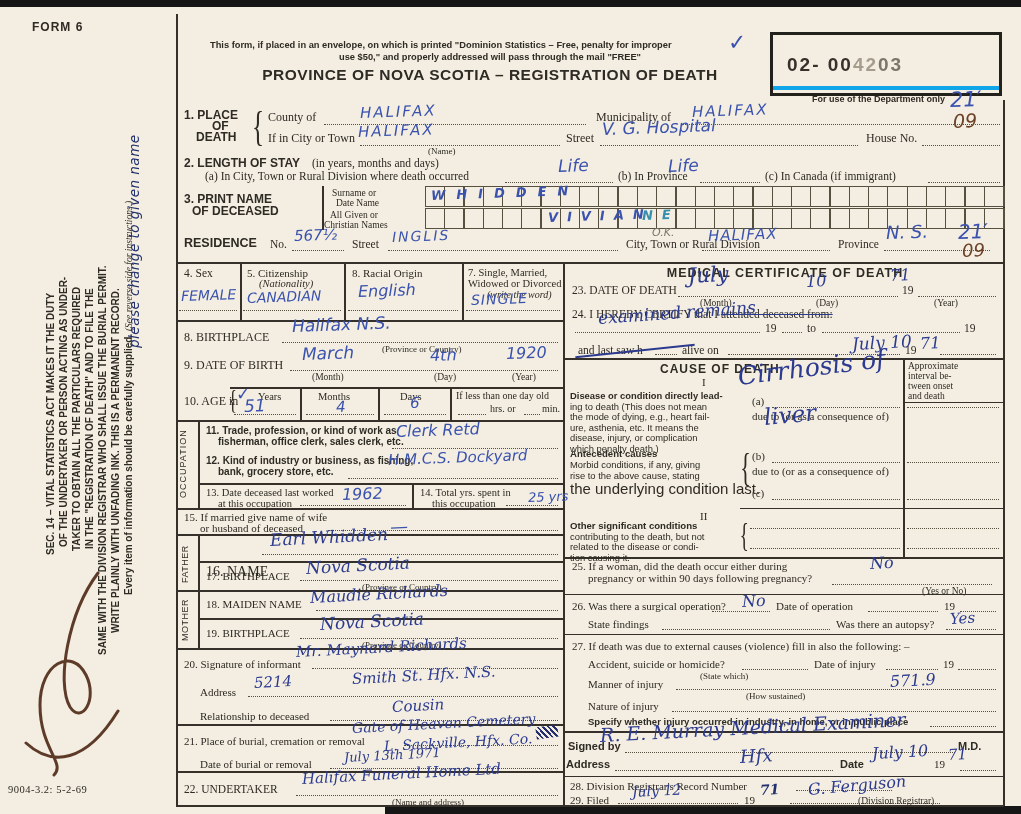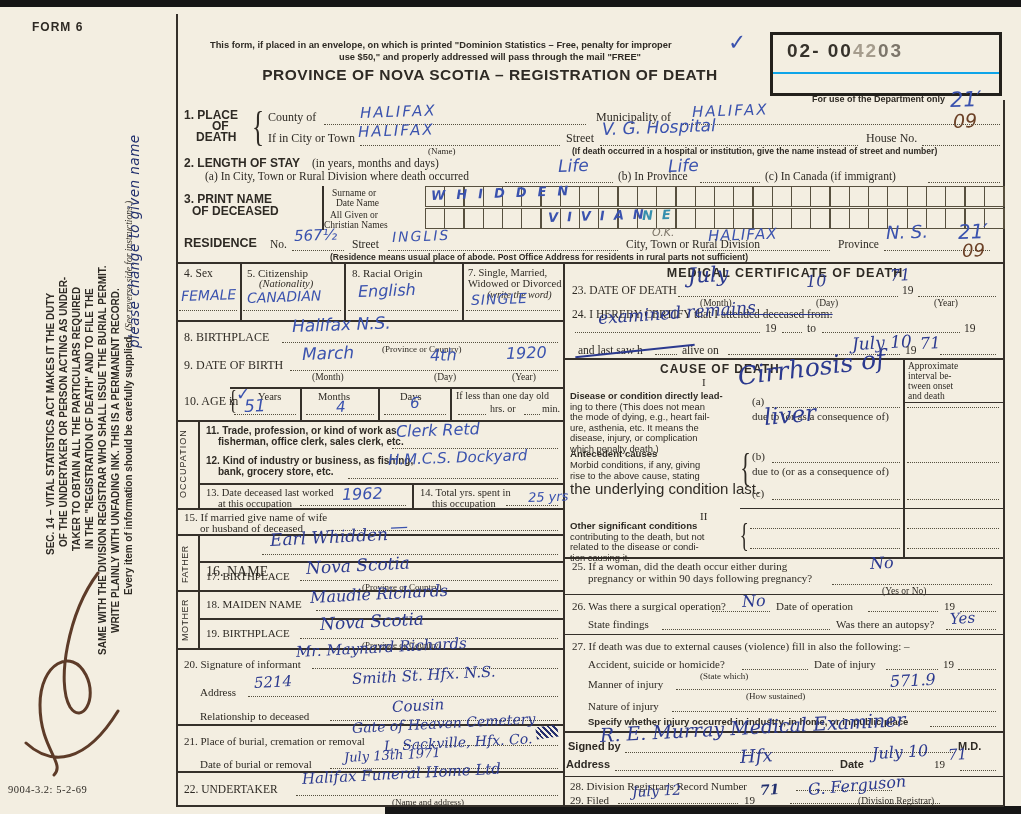--- a/index.html
+++ b/index.html
@@ -63,21 +63,21 @@
   <svg class="a" style="left:10px;top:555px" width="120" height="240" viewBox="0 0 120 240">
     <path d="M88 18 C58 58 46 128 60 152 C72 170 88 144 76 120 C62 92 30 108 30 150 C30 194 56 208 44 220 M16 188 C42 212 76 208 108 156" fill="none" stroke="#5d3b28" stroke-width="3" stroke-linecap="round"></path>
   </svg>
 
   <div class="a ss b" style="left:210px;top:40px;width:560px;text-align:left;font-size:9.3px">This form, if placed in an envelope, on which is printed "Dominion Statistics – Free, penalty for improper</div>
   <div class="a ss b" style="left:210px;top:52px;width:560px;text-align:center;font-size:9.3px">use $50," and properly addressed will pass through the mail "FREE"</div>
   <div class="a hw" style="left:728px;top:30px;font-size:22px">✓</div>
   <div class="a ss b" style="left:210px;top:66px;width:560px;text-align:center;font-size:15.5px;letter-spacing:.5px">PROVINCE OF NOVA SCOTIA – REGISTRATION OF DEATH</div>
 
   <div class="a" style="left:770px;top:32px;width:226px;height:58px;border:3px solid #23211c">
-    <div style="height:32px;border-bottom:2px solid #0ea5e9;padding:5px 0 0 14px;font-size:19px;letter-spacing:2px" class="ss b">
+    <div style="height:32px;border-bottom:4px solid #0ea5e9;padding:19px 0 0 14px;font-size:19px;letter-spacing:2px" class="ss b">
       <span style="color:#36322b">02- 00</span><span style="color:#a59c8d">42</span><span style="color:#7c756a">03</span>
     </div>
   </div>
   <div class="a ss b" style="left:812px;top:94px;font-size:9px">For use of the Department only</div>
   <div class="a hw" style="left:950px;top:88px;font-size:21px">21′</div>
   <div class="a hw brown" style="left:953px;top:110px;font-size:19px">09</div>
 
   <div class="a ss b" style="left:184px;top:108px;font-size:12px">1. PLACE</div>
   <div class="a ss b" style="left:212px;top:119px;font-size:12px">OF</div>
   <div class="a ss b" style="left:196px;top:130px;font-size:12px">DEATH</div>
@@ -90,21 +90,20 @@
   <div class="a hw" style="left:692px;top:103px;font-size:15px;letter-spacing:2px">HALIFAX</div>
   <div class="a sf" style="left:268px;top:131px;font-size:12px">If in City or Town</div>
   <div class="dot" style="left:360px;top:145px;width:200px"></div>
   <div class="a hw" style="left:358px;top:123px;font-size:15px;letter-spacing:2px">HALIFAX</div>
   <div class="a sf" style="left:428px;top:146px;font-size:9px">(Name)</div>
   <div class="a sf" style="left:566px;top:131px;font-size:12px">Street</div>
   <div class="dot" style="left:600px;top:145px;width:258px"></div>
   <div class="a hw" style="left:602px;top:119px;font-size:17px">V. G. Hospital</div>
   <div class="a sf" style="left:866px;top:131px;font-size:12px">House No.</div>
   <div class="dot" style="left:922px;top:145px;width:78px"></div>
-  <div class="a ss b" style="left:572px;top:146px;font-size:8.6px">(If death occurred in a hospital or institution, give the name instead of street and number)</div>
 
   <div class="a ss b" style="left:184px;top:156px;font-size:12px">2. LENGTH OF STAY</div>
   <div class="a sf" style="left:312px;top:157px;font-size:11.5px">(in years, months and days)</div>
   <div class="a sf" style="left:205px;top:170px;font-size:11.5px">(a) In City, Town or Rural Division where death occurred</div>
   <div class="dot" style="left:505px;top:182px;width:108px"></div>
   <div class="a hw" style="left:558px;top:156px;font-size:17px">Life</div>
   <div class="a sf" style="left:618px;top:170px;font-size:11.5px">(b) In Province</div>
   <div class="dot" style="left:700px;top:182px;width:60px"></div>
   <div class="a hw" style="left:668px;top:156px;font-size:17px">Life</div>
   <div class="a sf" style="left:765px;top:170px;font-size:11.5px">(c) In Canada (if immigrant)</div>
@@ -132,21 +131,20 @@
   <div class="dot" style="left:388px;top:250px;width:230px"></div>
   <div class="a hw" style="left:392px;top:229px;font-size:14px;letter-spacing:2px">INGLIS</div>
   <div class="a sf" style="left:626px;top:238px;font-size:11.5px">City, Town or Rural Division</div>
   <div class="dot" style="left:702px;top:250px;width:128px"></div>
   <div class="a hw" style="left:708px;top:227px;font-size:15px;letter-spacing:1px">HALIFAX</div>
   <div class="a sf" style="left:838px;top:238px;font-size:11.5px">Province</div>
   <div class="dot" style="left:884px;top:250px;width:106px"></div>
   <div class="a hw" style="left:886px;top:222px;font-size:18px">N. S.</div>
   <div class="a hw" style="left:958px;top:220px;font-size:20px">21′</div>
   <div class="a hw brown" style="left:962px;top:240px;font-size:18px">09</div>
-  <div class="a ss b" style="left:330px;top:252px;font-size:8.6px">(Residence means usual place of abode. Post Office Address for residents in rural parts not sufficient)</div>
 
   <div class="vl" style="left:240px;top:262px;height:58px"></div>
   <div class="vl" style="left:344px;top:262px;height:58px"></div>
   <div class="vl" style="left:462px;top:262px;height:58px"></div>
   <div class="hl" style="left:176px;top:320px;width:387px"></div>
   <div class="a sf" style="left:184px;top:267px;font-size:11.5px">4. Sex</div>
   <div class="dot" style="left:179px;top:310px;width:58px"></div>
   <div class="a hw" style="left:181px;top:288px;font-size:14px">FEMALE</div>
   <div class="a sf" style="left:247px;top:267px;font-size:11px">5. Citizenship</div>
   <div class="a sf i" style="left:259px;top:278px;font-size:10.5px">(Nationality)</div>
@@ -315,21 +313,21 @@
   <div class="hl" style="left:563px;top:557px;width:441px"></div>
   <div class="vl" style="left:903px;top:358px;height:199px"></div>
   <div class="a ss b" style="left:660px;top:362px;font-size:12px;letter-spacing:1px">CAUSE OF DEATH</div>
   <div class="a sf" style="left:908px;top:361px;font-size:9.5px">Approximate</div>
   <div class="a sf" style="left:908px;top:371px;font-size:9.5px">interval be-</div>
   <div class="a sf" style="left:908px;top:381px;font-size:9.5px">tween onset</div>
   <div class="a sf" style="left:908px;top:391px;font-size:9.5px">and death</div>
   <div class="hl" style="left:903px;top:402px;width:101px;height:1px"></div>
   <div class="a sf" style="left:702px;top:376px;font-size:11px">I</div>
   <div class="a ss b" style="left:570px;top:390px;font-size:9.4px">Disease or condition directly lead-</div>
-  <div class="a ss" style="left:570px;top:400.5px;font-size:9.4px">ing to there (This does not mean</div>
+  <div class="a ss" style="left:570px;top:400.5px;font-size:9.4px">ing to death (This does not mean</div>
   <div class="a ss" style="left:570px;top:411px;font-size:9.4px">the mode of dying, e.g., heart fail-</div>
   <div class="a ss" style="left:570px;top:421.5px;font-size:9.4px">ure, asthenia, etc. It means the</div>
   <div class="a ss" style="left:570px;top:432px;font-size:9.4px">disease, injury, or complication</div>
   <div class="a ss" style="left:570px;top:442.5px;font-size:9.4px">which penalty death.)</div>
   <div class="a sf" style="left:752px;top:395px;font-size:11px">(a)</div>
   <div class="dot" style="left:772px;top:407px;width:128px"></div>
   <div class="dot" style="left:907px;top:407px;width:92px"></div>
   <div class="a sf" style="left:752px;top:410px;font-size:11px">due to (or as a consequence of)</div>
   <div class="a hws" style="left:738px;top:362px;font-size:25px;transform:rotate(-7deg)">Cirrhosis of</div>
   <div class="a hws" style="left:764px;top:404px;font-size:23px;transform:rotate(-5deg)">liver</div>
@@ -354,21 +352,21 @@
   <div class="a sf" style="left:736px;top:516px;font-size:34px;transform:scaleX(.55)">{</div>
   <div class="dot" style="left:750px;top:528px;width:150px"></div>
   <div class="dot" style="left:907px;top:528px;width:92px"></div>
   <div class="dot" style="left:750px;top:548px;width:150px"></div>
   <div class="dot" style="left:907px;top:548px;width:92px"></div>
 
   <div class="a sf" style="left:572px;top:560px;font-size:11px">25. If a woman, did the death occur either during</div>
   <div class="a sf" style="left:588px;top:572px;font-size:11px">pregnancy or within 90 days following pregnancy?</div>
   <div class="dot" style="left:832px;top:584px;width:160px"></div>
   <div class="a hws" style="left:870px;top:554px;font-size:16px">No</div>
-  <div class="a sf" style="left:882px;top:586px;font-size:9.5px">(Yes or No)</div>
+  <div class="a sf" style="left:922px;top:586px;font-size:9.5px">(Yes or No)</div>
   <div class="hl" style="left:563px;top:594px;width:441px;height:1px"></div>
 
   <div class="a sf" style="left:572px;top:600px;font-size:11px">26. Was there a surgical operation?</div>
   <div class="dot" style="left:712px;top:611px;width:58px"></div>
   <div class="a hws" style="left:742px;top:592px;font-size:16px">No</div>
   <div class="a sf" style="left:776px;top:600px;font-size:11px">Date of operation</div>
   <div class="dot" style="left:868px;top:611px;width:70px"></div>
   <div class="a sf" style="left:944px;top:600px;font-size:11px">19</div>
   <div class="dot" style="left:960px;top:611px;width:36px"></div>
   <div class="a sf" style="left:588px;top:618px;font-size:11px">State findings</div>

